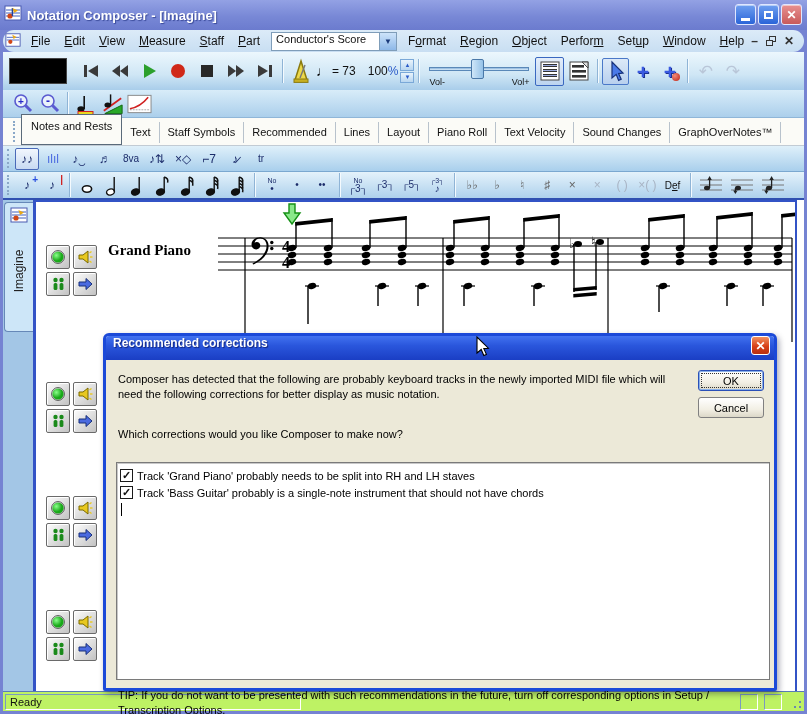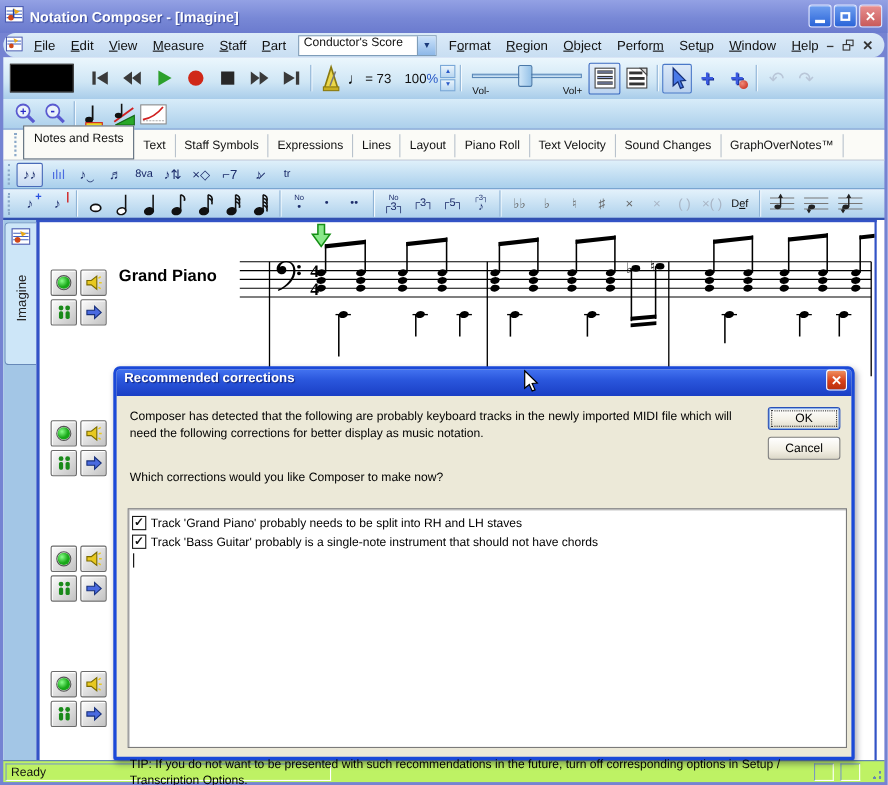--- a/index.html
+++ b/index.html
@@ -86,21 +86,21 @@
   .markbtn { position:relative; }
   .markbtn .mark { position:absolute; right:0; top:-1px; font-size:10px; font-weight:bold; }
 
   
   .workspace { position:absolute; top:200px; left:3px; width:801px; height:491px; background:#fff; }
   .rail { position:absolute; left:0; top:0; width:30px; height:491px; background:#a3c6e6; }
   .rail-tab { position:absolute; left:1px; top:2px; width:29px; height:130px; background:#cde6f8; border:1px solid #6688b8; border-right:none;
     border-radius:4px 0 0 4px; display:flex; flex-direction:column; align-items:center; padding-top:3px; }
   .rail-label { margin-top:40px; transform:rotate(-90deg); font-size:12px; color:#222; white-space:nowrap; }
   .page { position:absolute; left:30px; top:0; width:764px; height:491px; background:#fff; border-left:3px solid #3353c6; border-top:2px solid #3353c6; border-right:2px solid #3353c6; }
-  .track-name { position:absolute; font-family:Liberation Sans, sans-serif; font-weight:bold; font-size:15px; color:#000; }
+  .track-name { position:absolute; font-family:Liberation Serif, serif; font-weight:bold; font-size:15px; color:#000; }
   .cluster { position:absolute; display:grid; grid-template-columns:24px 24px; grid-auto-rows:24px; gap:3px; }
   .trkbtn { width:24px; height:24px; border:1px solid #6a6a6a; border-radius:2px;
     background:linear-gradient(135deg,#fdfdfd,#c2c2c2); box-shadow:inset 1px 1px 0 #fff; display:flex; align-items:center; justify-content:center; }
   .score-svg { position:absolute; left:0; top:0; }
 
   
   .dialog { position:absolute; left:103px; top:333px; width:674px; height:358px; background:#ece9d8;
     border:3px solid #1b49d8; border-radius:6px 6px 2px 2px; box-shadow:2px 3px 6px rgba(0,0,40,.35); z-index:10; }
   .dlg-title { height:24px; background:linear-gradient(180deg,#4272f0 0%,#2a56dc 40%,#1a3ec4 100%);
     border-radius:3px 3px 0 0; display:flex; padding:0 4px 12px 7px; }
@@ -354,21 +354,21 @@
         </svg>
     </div>
   </div>
 
   <div class="tabrow">
     <div class="grip"></div>
     <span id="tab-items" style="display:flex; align-items:flex-end;">
         <span class="tab active">Notes and Rests</span>
         <span class="tab">Text</span>
         <span class="tab">Staff Symbols</span>
-        <span class="tab">Expressions</span>
+        <span class="tab">Recommended</span>
         <span class="tab">Lines</span>
         <span class="tab">Layout</span>
         <span class="tab">Piano Roll</span>
         <span class="tab">Text Velocity</span>
         <span class="tab">Sound Changes</span>
         <span class="tab">GraphOverNotes™</span>
       </span>
   </div>
 
   <div class="rowA">

